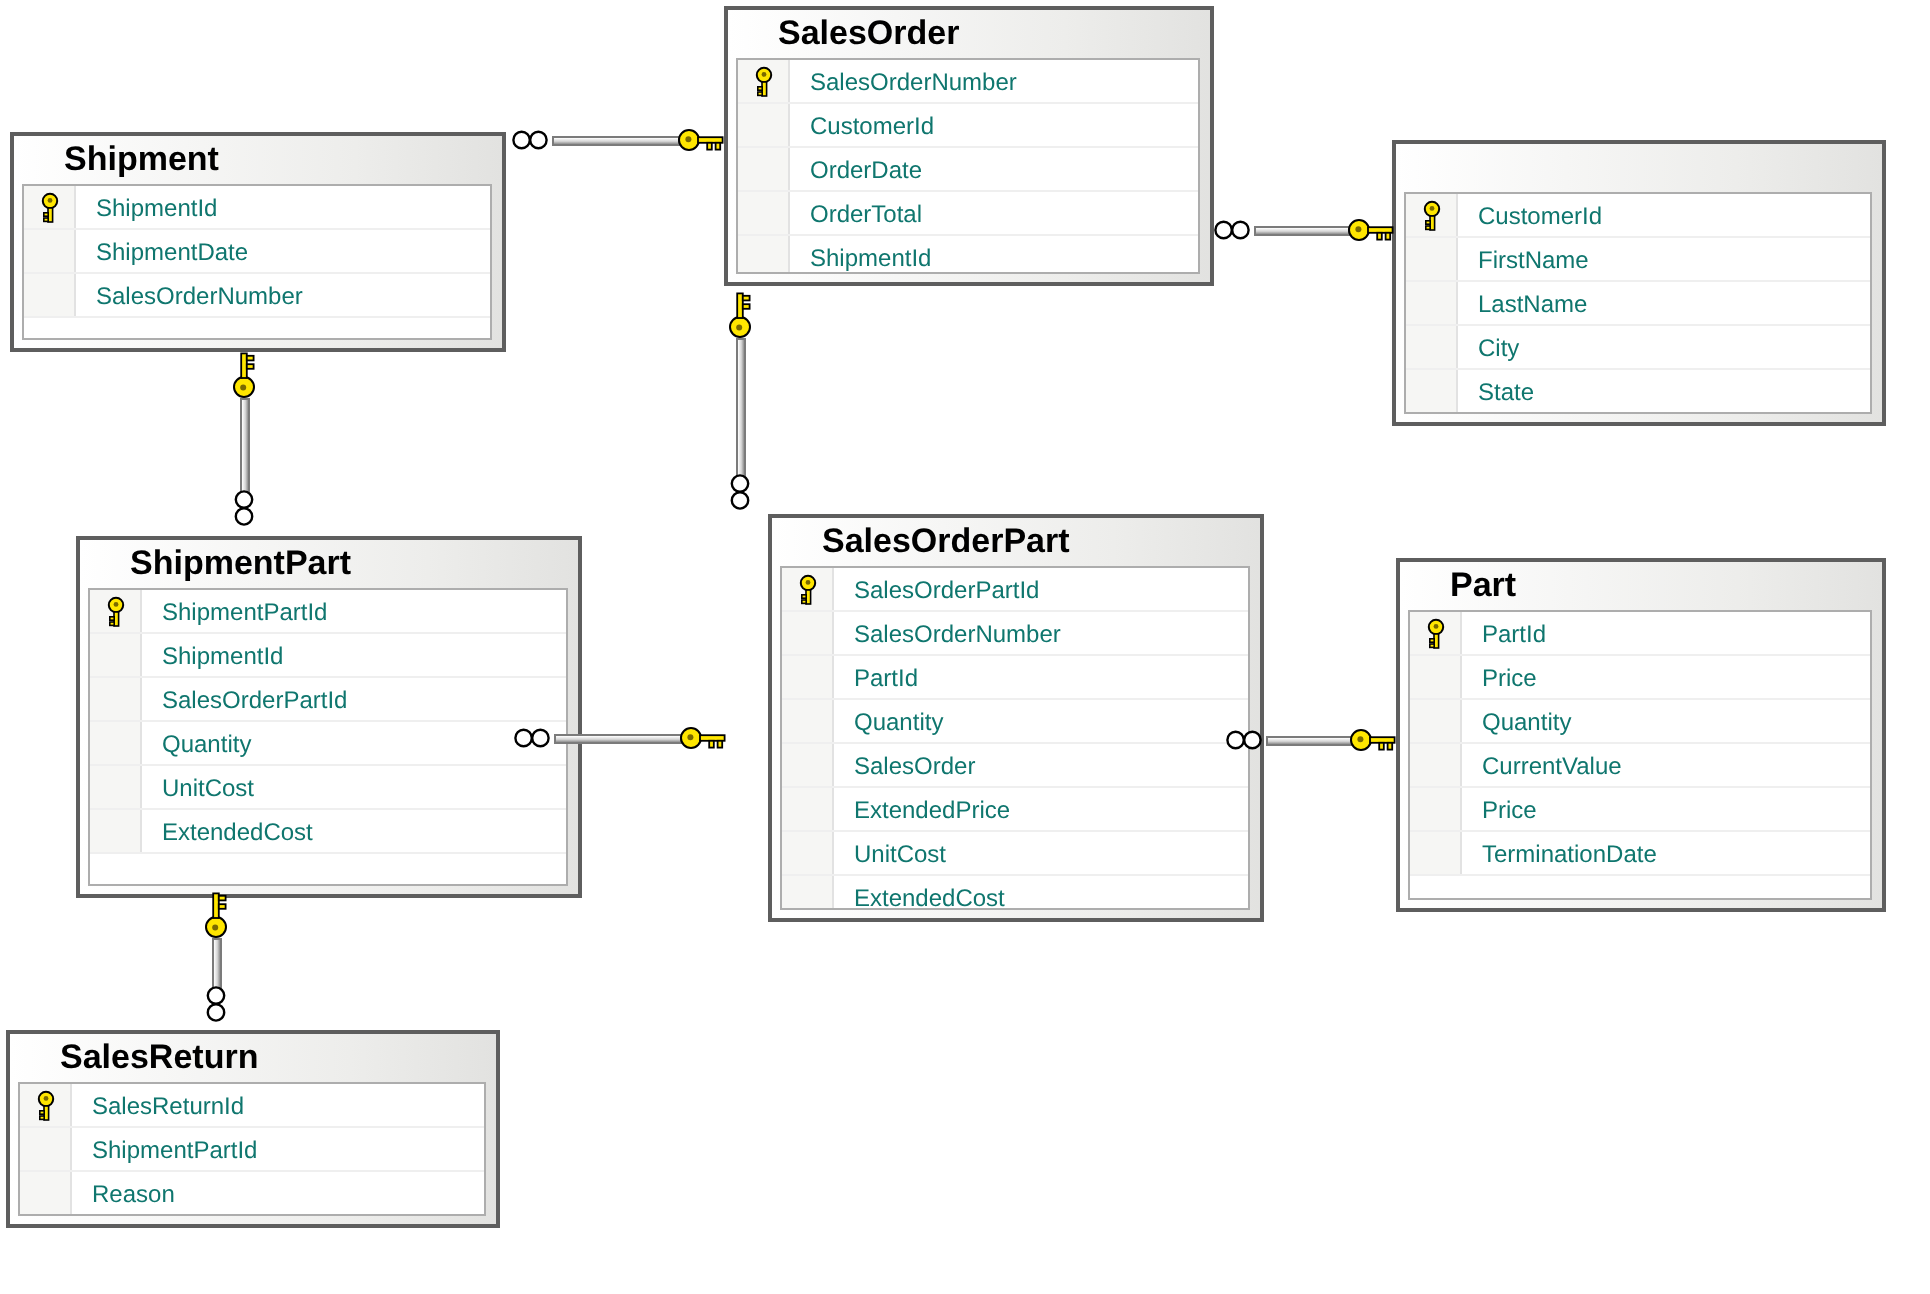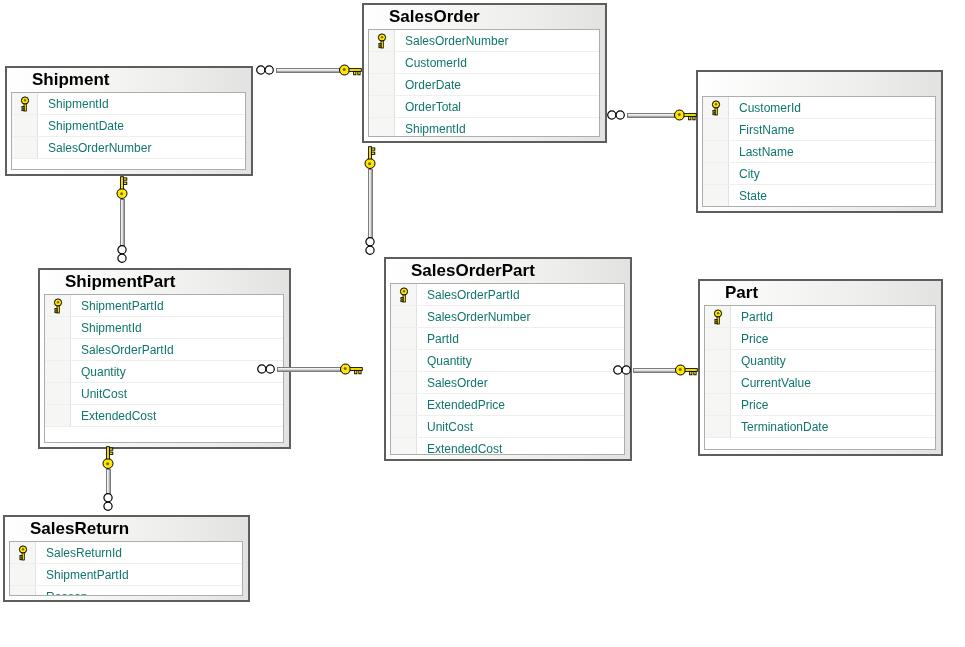--- a/index.html
+++ b/index.html
@@ -259,21 +259,21 @@
           <span class="kc"></span>
           <span class="fn">Price</span>
         </div>
       <div class="row">
           <span class="kc"></span>
           <span class="fn">TerminationDate</span>
         </div>
     </div>
   </div>
 
-  <div class="tbl" style="left:3px;top:515px;width:247px;height:87px;">
+  <div class="tbl" style="left:3px;top:515px;width:247px;height:99px;">
     <div class="tbl-title">SalesReturn</div>
     <div class="tbl-body">
       <div class="row">
         <span class="kc">
           <svg width="10" height="16" viewBox="0 0 10 16">
               <circle cx="5" cy="4.5" r="3.6" fill="#ffe600" stroke="#000" stroke-width="1"></circle>
               <circle cx="5" cy="4.2" r="1.2" fill="#7a6a00"></circle>
               <rect x="4" y="8" width="2.3" height="7" fill="#ffe600" stroke="#000" stroke-width="0.8"></rect>
               <rect x="1.9" y="10.4" width="2.2" height="1.7" fill="#ffe600" stroke="#000" stroke-width="0.8"></rect>
               <rect x="1.9" y="13" width="2.2" height="1.7" fill="#ffe600" stroke="#000" stroke-width="0.8"></rect>

